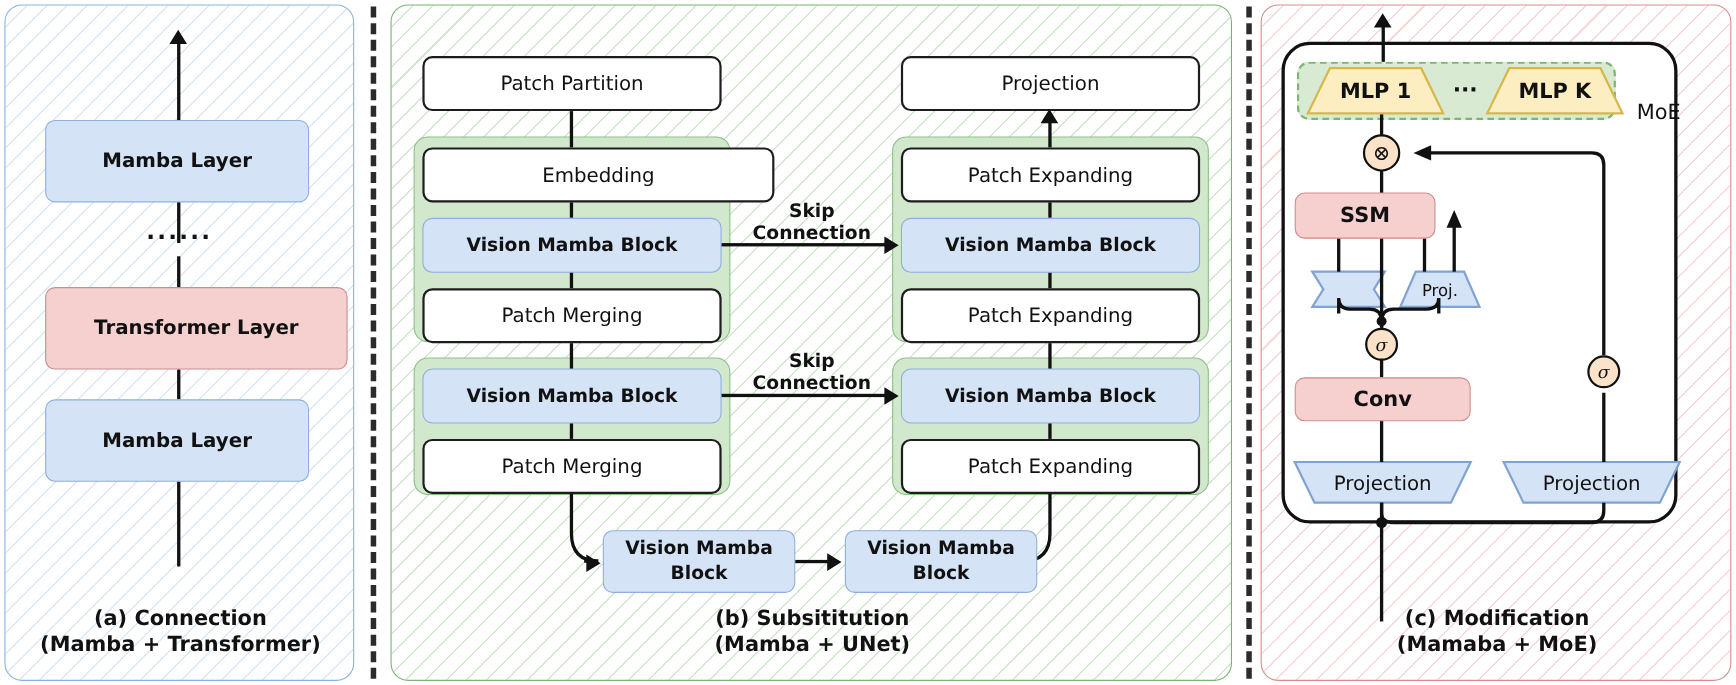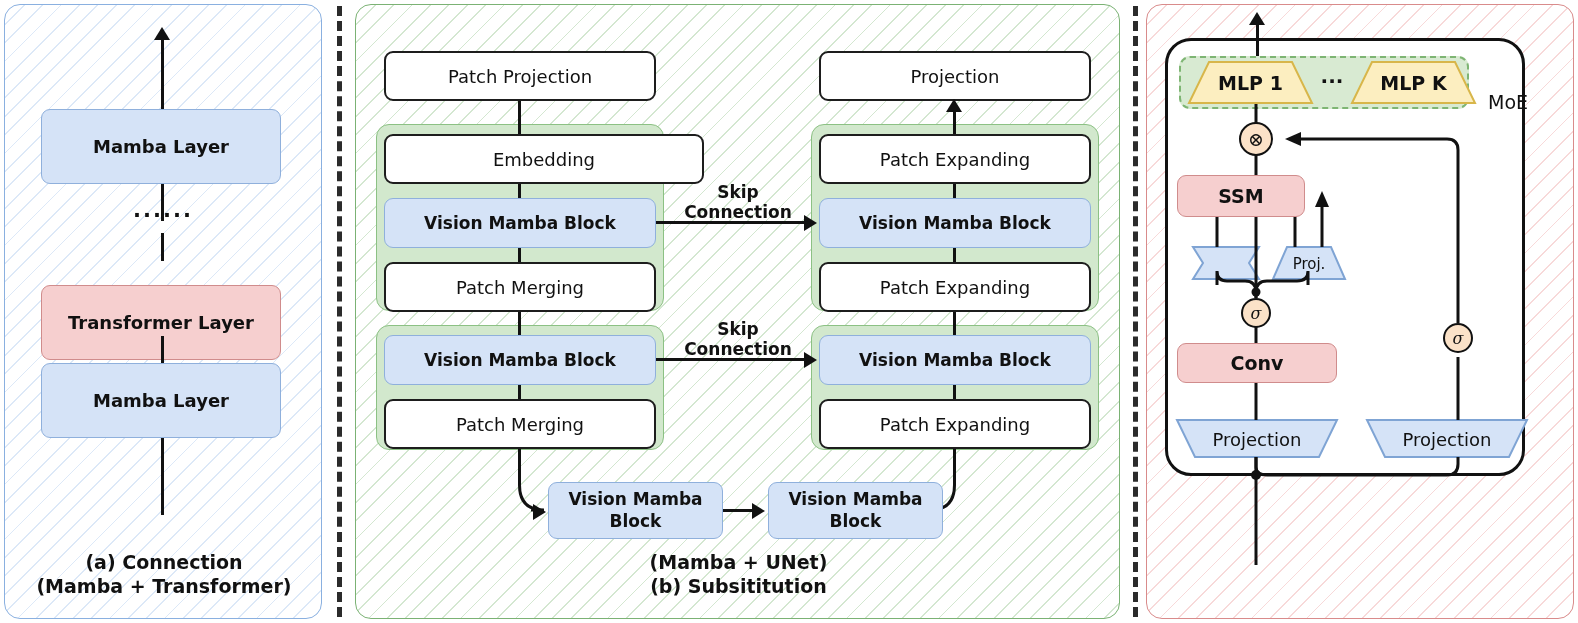--- a/index.html
+++ b/index.html
@@ -85,21 +85,21 @@
     <div class="arrow-up" style="left:149px;top:22px;"></div>
 
     <div class="box box-blue" style="left:36px;top:104px;width:240px;height:75px;font-size:18px;">
       <span>Mamba Layer</span>
     </div>
 
     <div class="vline" style="left:156px;top:179px;height:37px;"></div>
     <div class="dots" style="left:128px;top:193px;font-size:21px;">......</div>
     <div class="vline" style="left:156px;top:228px;height:28px;"></div>
 
-    <div class="box box-red" style="left:36px;top:256px;width:240px;height:75px;font-size:18px;margin-top:24px;">
+    <div class="box box-red" style="left:36px;top:256px;width:275px;height:75px;font-size:18px;">
       <span>Transformer Layer</span>
     </div>
 
     <div class="vline" style="left:156px;top:331px;height:27px;"></div>
 
     <div class="box box-blue" style="left:36px;top:358px;width:240px;height:75px;font-size:18px;">
       <span>Mamba Layer</span>
     </div>
 
     <div class="vline" style="left:156px;top:433px;height:77px;"></div>
@@ -113,21 +113,21 @@
   <div class="divider" id="divider-1"></div>
 
   <div class="panel" id="panel-b">
     <div class="hatch"></div>
 
     <div class="group" style="left:20px;top:119px;width:288px;height:187px;"></div>
 
     <div class="group" style="left:20px;top:320px;width:288px;height:125px;"></div>
 
     <div class="box box-white" style="left:28px;top:46px;width:272px;height:50px;font-size:18px;">
-      <span>Patch Projection</span>
+      <span>Patch Partition</span>
     </div>
     <div class="vline" style="left:162px;top:96px;height:33px;"></div>
 
     <div class="box box-white" style="left:28px;top:129px;width:320px;height:50px;font-size:18px;">
       <span>Embedding</span>
     </div>
     <div class="vline" style="left:162px;top:179px;height:14px;"></div>
 
     <div class="box box-blue" style="left:28px;top:193px;width:272px;height:50px;font-size:17px;">
       <span>Vision Mamba Block</span>
@@ -205,22 +205,22 @@
       <span>Vision Mamba Block</span>
     </div>
     <div class="hline" style="left:367px;top:504px;width:31px;"></div>
     <div class="arrow-right" style="left:396px;top:498px;"></div>
 
     <div class="box box-blue" style="left:412px;top:477px;width:175px;height:57px;font-size:17px;line-height:1.25;">
       <span>Vision Mamba Block</span>
     </div>
 
     <div class="caption" style="left:0;top:545px;width:765px;font-size:19px;">
+      <div>(b) Subsititution</div>
       <div>(Mamba + UNet)</div>
-      <div>(b) Subsititution</div>
     </div>
   </div>
 
   <div class="divider" id="divider-2"></div>
 
   <div class="panel" id="panel-c">
     <div class="hatch"></div>
 
     <div id="moe-outline" style="left:18px;top:33px;width:360px;height:438px;"></div>
 
@@ -297,15 +297,19 @@
       <span>Conv</span>
     </div>
 
     <div class="trap" style="left:40px;top:419px;width:140px;height:30px;font-size:18px;">
       <span>Projection</span>
     </div>
     <div class="trap" style="left:230px;top:419px;width:140px;height:30px;font-size:18px;">
       <span>Projection</span>
     </div>
 
+    <div class="caption" style="left:0;top:545px;width:428px;font-size:19px;">
+      <div>(c) Modification</div>
+      <div>(Mamaba + MoE)</div>
+    </div>
   </div>
 
 </div>
 
 </body></html>

